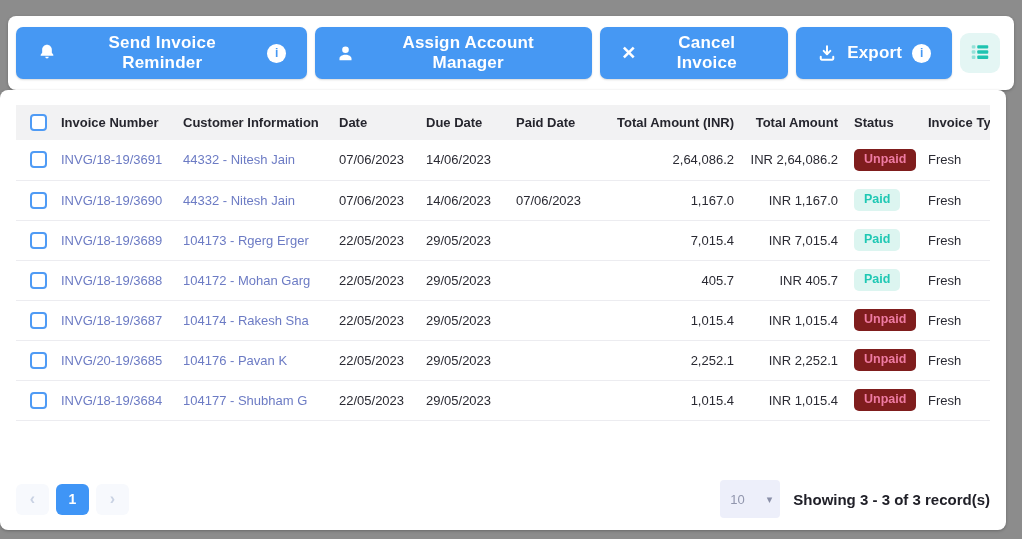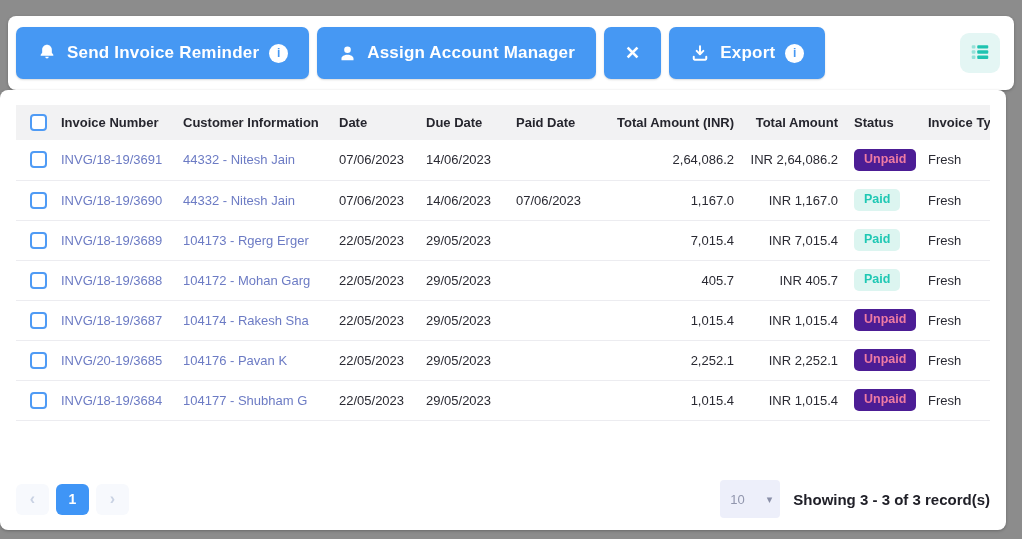--- a/index.html
+++ b/index.html
@@ -65,21 +65,21 @@
   .cb {
     appearance:none; -webkit-appearance:none;
     width:17px; height:17px; margin:0 0 0 6px;
     border:2px solid #4f9bf5; border-radius:4px;
     background:#fff; cursor:pointer; vertical-align:middle;
   }
   .badge {
     display:inline-block; padding:4px 10px; border-radius:5px;
     font-size:12.5px; font-weight:600; line-height:1.1;
   }
-  .badge-unpaid { background:#4c1d95; color:#ef7ba3; }
+  .badge-unpaid { background:#7f1d1d; color:#ef7ba3; }
   .badge-paid   { background:#dcf5f0; color:#1fc8b4; }
 
   
   .table-footer {
     position:absolute; left:16px; right:16px; bottom:12px;
     display:flex; align-items:center;
   }
   .pager { display:flex; align-items:center; gap:7px; }
   .page-btn {
     width:33px; height:31px; border:none; border-radius:6px;
@@ -117,20 +117,21 @@
       <span>
         <svg width="19" height="19" viewBox="0 0 24 24" fill="#fff">
             <path d="M12 11.5a4.2 4.2 0 1 0 0-8.4 4.2 4.2 0 0 0 0 8.4zm0 2.1c-4.2 0-7.6 2.1-7.6 4.7v2.1h15.2v-2.1c0-2.6-3.4-4.7-7.6-4.7z"></path>
           </svg>
       </span>
       <span>Assign Account Manager</span>
     </button>
 
     <button class="btn">
       <span class="x-glyph">✕</span>
+      <span>Cancel Invoice</span>
     </button>
 
     <button class="btn">
       <span>
         <svg width="20" height="20" viewBox="0 0 24 24" fill="none" stroke="#fff" stroke-width="2.4" stroke-linecap="round" stroke-linejoin="round">
             <path d="M12 4v9"></path>
             <path d="M8 9.5l4 4 4-4"></path>
             <path d="M4.5 16.5v2.5a1 1 0 0 0 1 1h13a1 1 0 0 0 1-1v-2.5" fill="none"></path>
           </svg>
       </span>

